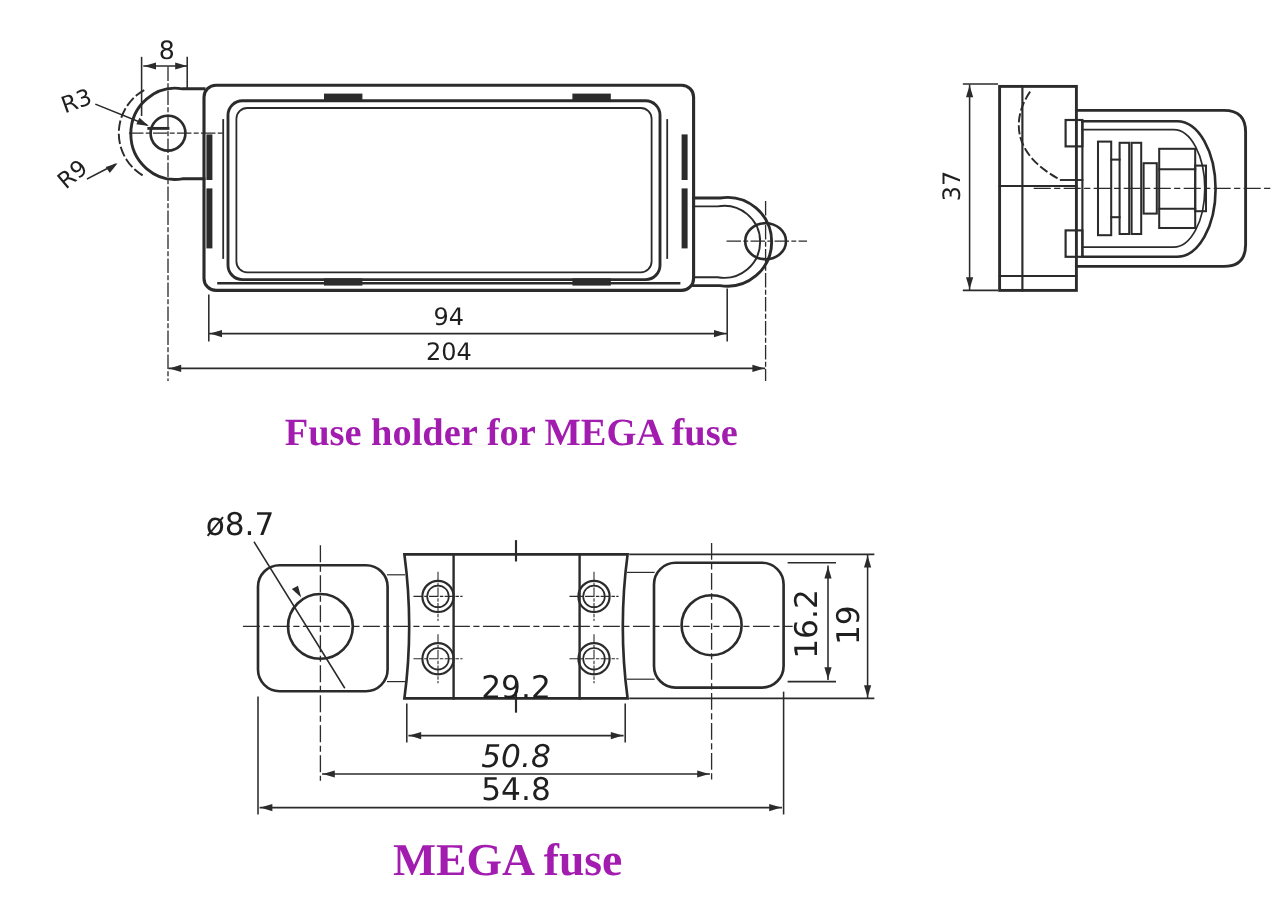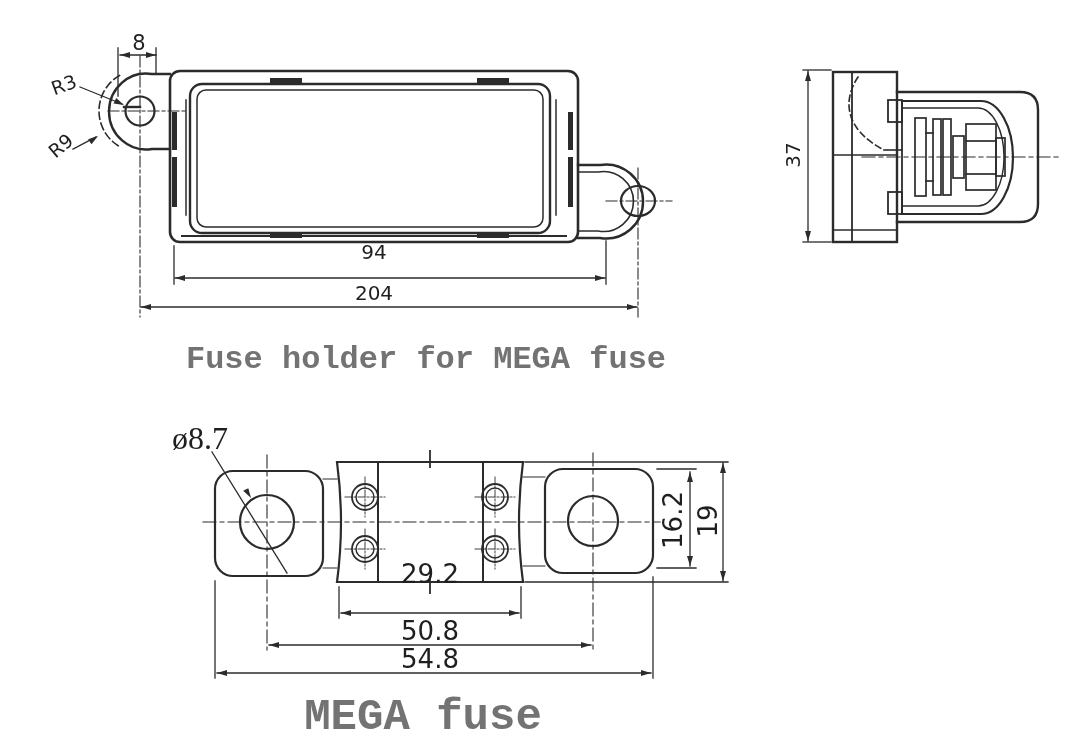--- a/index.html
+++ b/index.html
@@ -20,26 +20,26 @@
     font-family:"DejaVu Sans",sans-serif;
   }
   .dim-sm{font-size:21px;}
   .dim-md{font-size:20px;}
   .dim-lg{font-size:26px;}
   .rad{font-size:19px;}
   .rot{transform:translate(-50%,-50%) rotate(-90deg);}
   .rot20{transform:translate(-50%,-50%) rotate(-20deg);}
   .rot40{transform:translate(-50%,-50%) rotate(-40deg);}
   .caption{
-    font-family:Liberation Mono, monospace;
+    font-family:Liberation Serif, serif;
     font-weight:700;
-    color:#737373;
+    color:#a21caf;
   }
   .cap1{font-size:32px;}
-  .cap2{font-size:44px;}
+  .cap2{font-size:38px;}
 </style>
 </head>
 <body>
 
 <div id="stage">
 
   <svg id="linework" width="1067" height="748" viewBox="0 0 1067 748" fill="none" stroke="#2b2b2b" stroke-linecap="square">
 
     <g>
 
@@ -223,28 +223,28 @@
         <path d="M723,463 V581"></path>
         <polygon points="723,463 720,473 726,473" fill="#2b2b2b" stroke="none"></polygon>
         <polygon points="723,581 720,571 726,571" fill="#2b2b2b" stroke="none"></polygon>
       </g>
     </g>
   </svg>
 
   <div class="lbl dim-sm" style="left:139px;top:43px;">8</div>
   <div class="lbl rad rot20" style="left:64px;top:85px;">R3</div>
   <div class="lbl rad rot40" style="left:61px;top:146px;">R9</div>
-  <div class="lbl dim-md" style="left:374px;top:252px;">94</div>
+  <div class="lbl dim-md" style="left:374px;top:264px;">94</div>
   <div class="lbl dim-md" style="left:374px;top:293px;">204</div>
   <div class="lbl dim-md rot" style="left:793px;top:155px;">37</div>
 
   <div class="lbl caption cap1" style="left:426px;top:360px;">Fuse holder for MEGA fuse</div>
 
-  <div class="lbl dim-lg" style="left:200px;top:438px;font-size:32px;font-family:Liberation Serif, serif;">ø8.7</div>
+  <div class="lbl dim-lg" style="left:200px;top:438px;font-size:26px;">ø8.7</div>
   <div class="lbl dim-lg" style="left:430px;top:574px;text-align:right;">29.2</div>
-  <div class="lbl dim-lg" style="left:430px;top:631px;">50.8</div>
+  <div class="lbl dim-lg" style="left:430px;top:631px;font-style:italic;">50.8</div>
   <div class="lbl dim-lg" style="left:430px;top:659px;">54.8</div>
   <div class="lbl dim-lg rot" style="left:673px;top:520px;">16.2</div>
   <div class="lbl dim-lg rot" style="left:708px;top:521px;">19</div>
 
   <div class="lbl caption cap2" style="left:423px;top:717px;">MEGA fuse</div>
 
 </div>
 
 </body></html>

